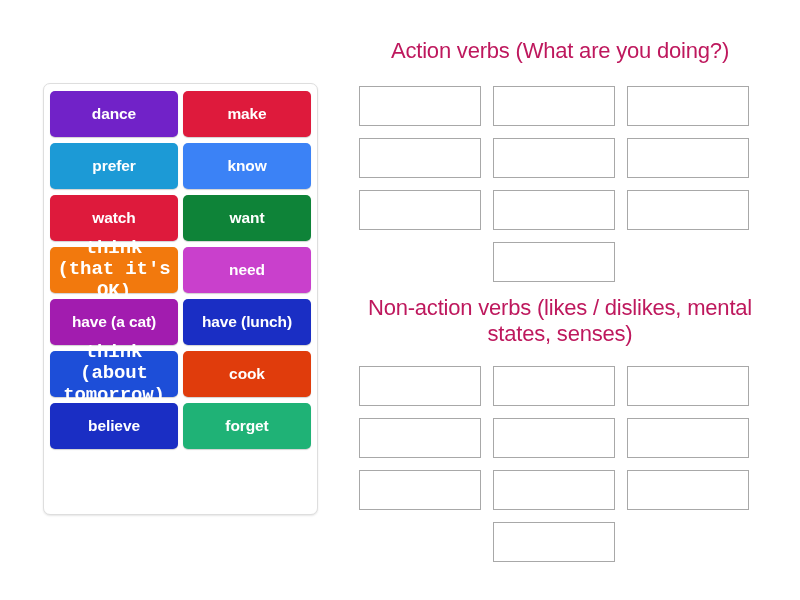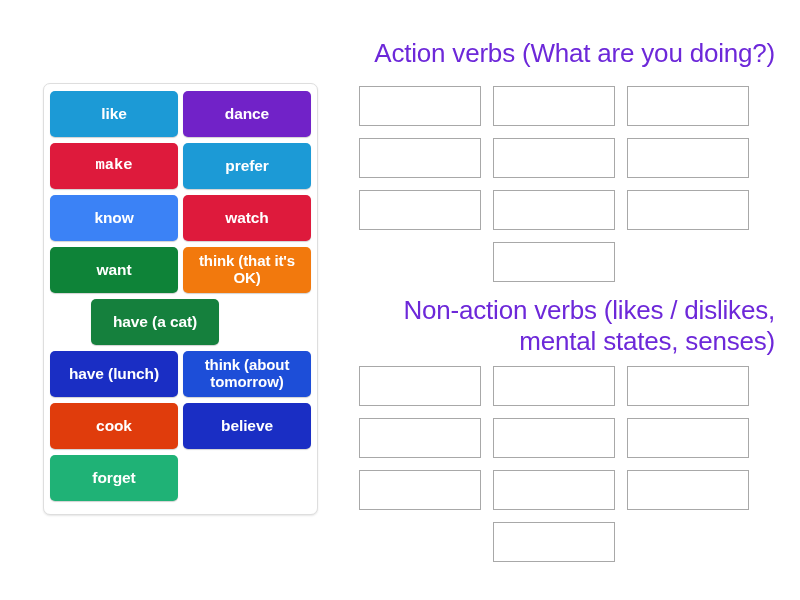--- a/index.html
+++ b/index.html
@@ -51,30 +51,30 @@
     color: #ffffff;
     font-size: 15.5px;
     font-weight: bold;
     line-height: 1.12;
     padding: 0 4px;
     letter-spacing: -0.1px;
     box-shadow: 0 1px 1px rgba(0,0,0,0.18);
     cursor: grab;
     user-select: none;
   }
-  .tile.two-line { font-size: 15px; }
+  .tile.two-line { font-size: 19px; font-family: Liberation Mono, monospace; }
 
   
   .group-heading {
     position: absolute;
     width: 430px;
     left: 345px;
-    text-align: right;
-    color: #6d28d9;
-    font-size: 26px;
+    text-align: center;
+    color: #be185d;
+    font-size: 22px;
     font-weight: normal;
     line-height: 1.18;
     letter-spacing: -0.2px;
   }
   #heading-action { top: 38px; }
   #heading-nonaction { top: 295px; }
 
   .dropzone-grid {
     position: absolute;
     left: 359px;
@@ -97,29 +97,29 @@
   
   .dropzone.centered {
     margin-left: 134px;
   }
 </style>
 </head>
 <body>
 
 <div id="tile-panel">
   <div id="tile-grid">
-      <div class="tile" style="background: rgb(28, 154, 214);">like</div>
       <div class="tile" style="background: rgb(113, 34, 200);">dance</div>
-      <div class="tile" style="background: rgb(222, 26, 60); font-family: Liberation Mono, monospace;">make</div>
+      <div class="tile" style="background: rgb(222, 26, 60);">make</div>
       <div class="tile" style="background: rgb(28, 154, 214);">prefer</div>
       <div class="tile" style="background: #3b82f6;">know</div>
       <div class="tile" style="background: rgb(222, 26, 60);">watch</div>
       <div class="tile" style="background: rgb(14, 131, 56);">want</div>
       <div class="tile two-line" style="background: rgb(242, 121, 13);">think (that it's OK)</div>
-      <div class="tile" style="background: #15803d; margin-left: 41px;">have (a cat)</div>
+      <div class="tile" style="background: rgb(201, 64, 204);">need</div>
+      <div class="tile" style="background: #a21caf;">have (a cat)</div>
       <div class="tile" style="background: rgb(26, 46, 196);">have (lunch)</div>
       <div class="tile two-line" style="background: #1d4ed8;">think (about tomorrow)</div>
       <div class="tile" style="background: rgb(224, 60, 12);">cook</div>
       <div class="tile" style="background: rgb(26, 46, 196);">believe</div>
       <div class="tile" style="background: rgb(31, 178, 118);">forget</div>
     </div>
 </div>
 
 <div class="group-heading" id="heading-action">Action verbs (What are you doing?)</div>
 

